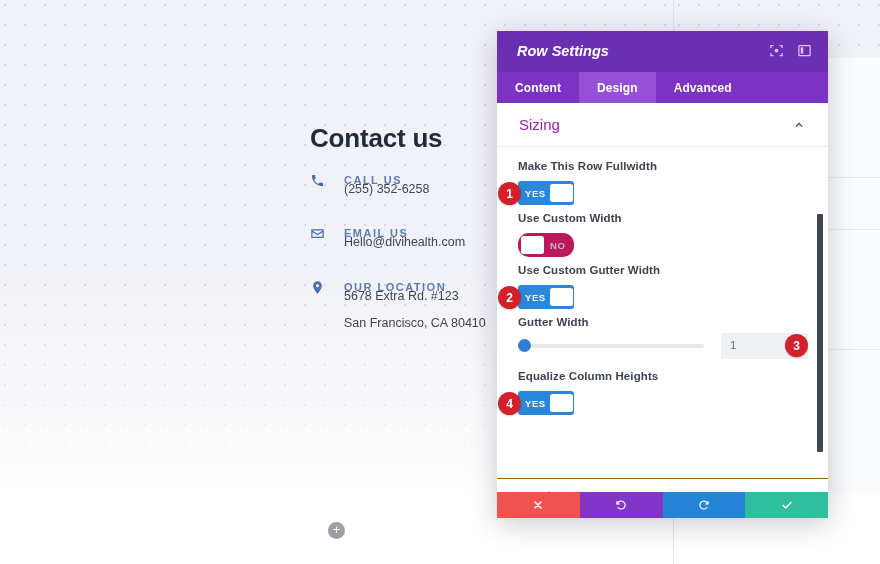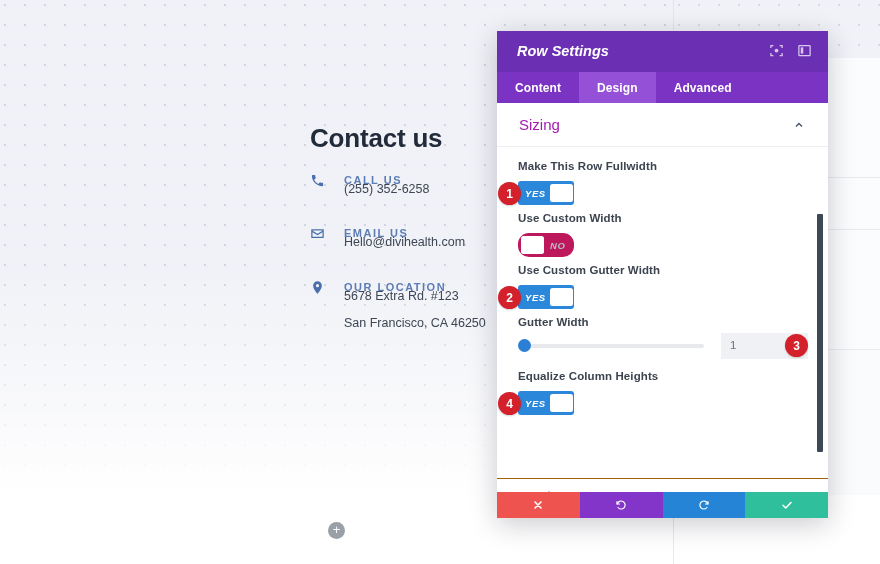--- a/index.html
+++ b/index.html
@@ -188,21 +188,21 @@
   
   .toggle {
     position: absolute;
     width: 56px; height: 24px;
     border-radius: 3px;
     display: flex; align-items: center;
   }
   .toggle.on { background: #2b87da; justify-content: flex-start; }
   .toggle.off { background: #be185d; justify-content: flex-start; border-radius: 11px; }
   .tog-text {
-    font-size: 9.5px; font-weight: bold; letter-spacing: .6px; font-style: italic;
+    font-size: 9.5px; font-weight: bold; letter-spacing: .6px;
   }
   .toggle.on .tog-text { color: #ffffff; margin-left: 7px; order: 1; }
   .toggle.on .knob { order: 2; margin-left: 4px; }
   .toggle.off .tog-text { color: #b7bec8; order: 2; margin-left: 6px; }
   .toggle.off .knob { order: 1; margin-left: 3px; }
   .knob {
     width: 23px; height: 18px;
     background: #ffffff;
     border-radius: 2.5px;
   }
@@ -311,21 +311,21 @@
   </div>
 
   <div class="contact-row" style="top:280px;">
     <span class="c-icon">
       <svg viewBox="0 0 24 24" fill="currentColor">
           <path d="M12 2C8.1 2 5 5.1 5 9c0 5.2 7 13 7 13s7-7.8 7-13c0-3.9-3.1-7-7-7zm0 9.5A2.5 2.5 0 1 1 12 6.5a2.5 2.5 0 0 1 0 5z"></path>
         </svg>
     </span>
     <span class="c-label">OUR LOCATION</span>
     <span class="c-value">5678 Extra Rd. #123</span>
-    <span class="c-value" style="top:35px;">San Francisco, CA 46250</span>
+    <span class="c-value" style="top:35px;">San Francisco, CA 80410</span>
   </div>
 
   <div class="plus-btn">+</div>
 
   <div class="modal">
 
     <div class="modal-head">
       <span class="modal-title">Row Settings</span>
       <span class="head-icon" id="icon-focus">
         <svg viewBox="0 0 24 24" fill="none" stroke="currentColor" stroke-width="2">

